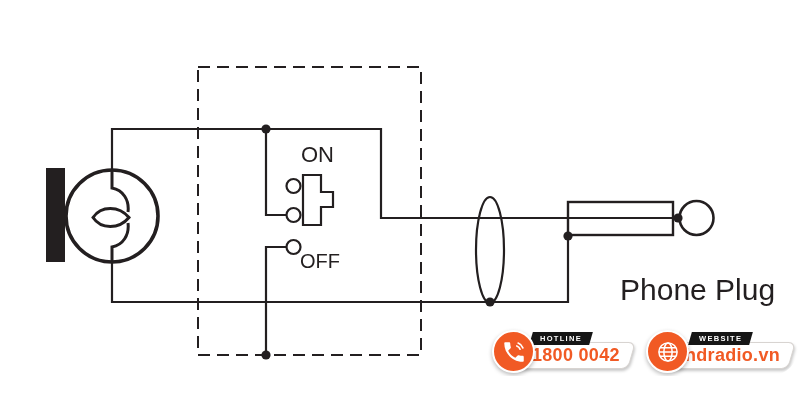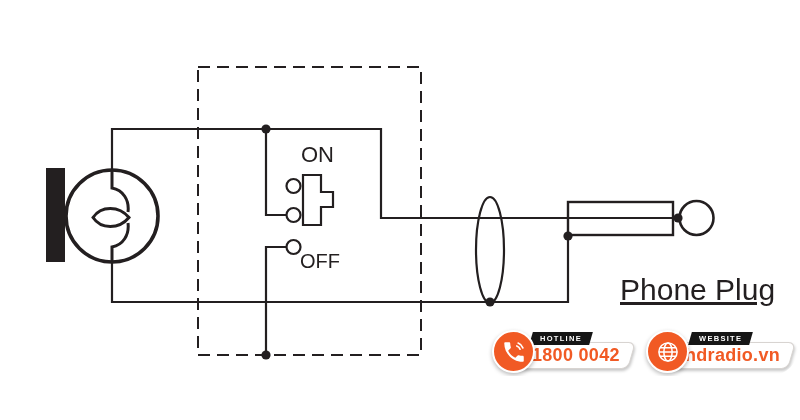--- a/index.html
+++ b/index.html
@@ -2,21 +2,21 @@
 <html><head>
 <meta charset="utf-8">
 <style>
   html,body{margin:0;padding:0;background:#ffffff;}
   .stage{position:relative;width:800px;height:376px;background:#ffffff;overflow:hidden;
          font-family:"Liberation Sans",sans-serif;color:#231f20;border-radius:31px;}
   .circuit{position:absolute;left:0;top:0;}
   .diagram-label{position:absolute;color:#231f20;white-space:nowrap;line-height:1.05;}
   .label-on{left:301px;top:143px;font-size:22px;}
   .label-off{left:300px;top:251px;font-size:20px;}
-  .label-plug{left:620px;top:274px;font-size:30px;text-decoration:underline;}
+  .label-plug{left:620px;top:274px;font-size:30px;}
   
   .badges{position:absolute;right:7px;bottom:3px;display:flex;gap:13px;}
   .badge{position:relative;height:43px;}
   .badge-hotline{width:141px;}
   .badge-website{width:147px;}
   .plate{position:absolute;left:20px;top:12px;right:1px;height:27px;background:#ffffff;
          border:1.5px solid #d8d4d1;border-radius:7px;transform:skewX(-16deg);
          box-shadow:1.5px 2px 3px rgba(0,0,0,.22);box-sizing:border-box;
          display:flex;align-items:center;justify-content:flex-end;padding-right:11px;z-index:1;}
   .plate-text{transform:skewX(16deg);font-weight:bold;font-size:18px;color:#f15a24;

